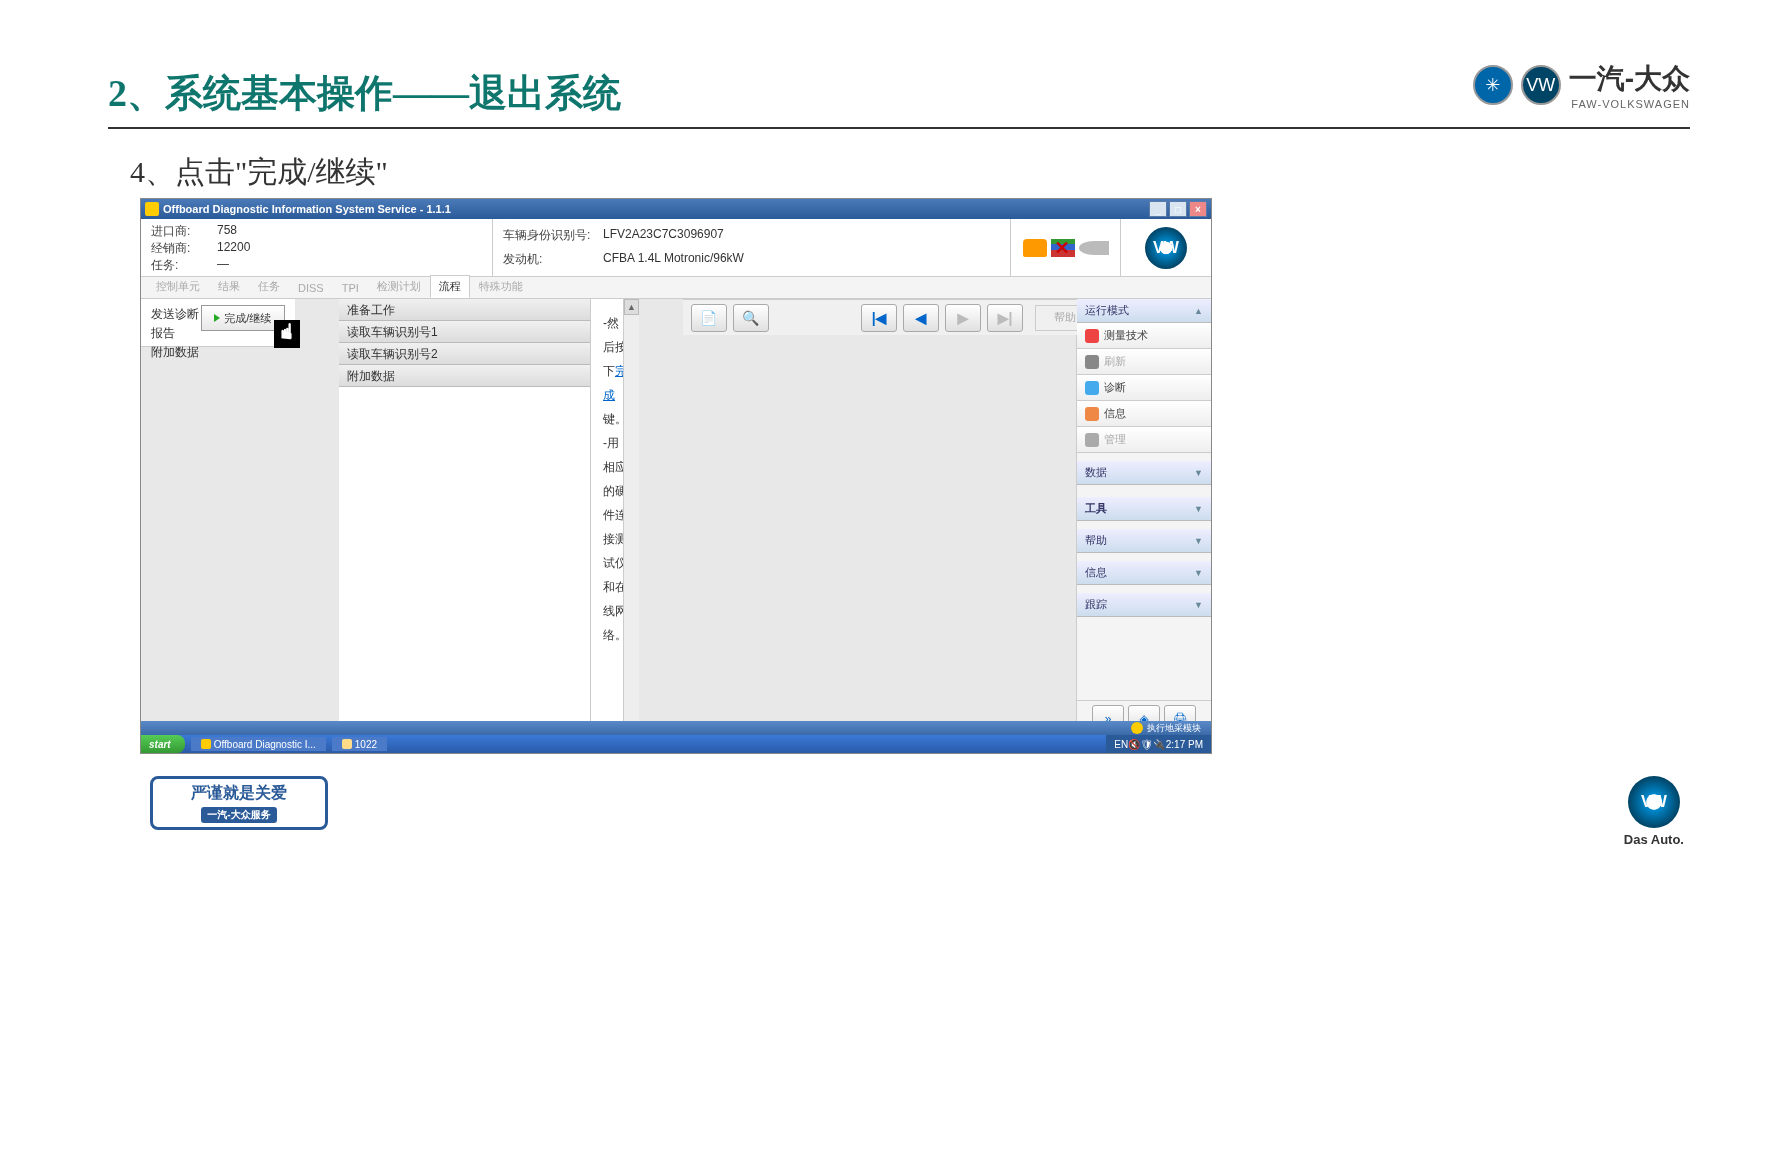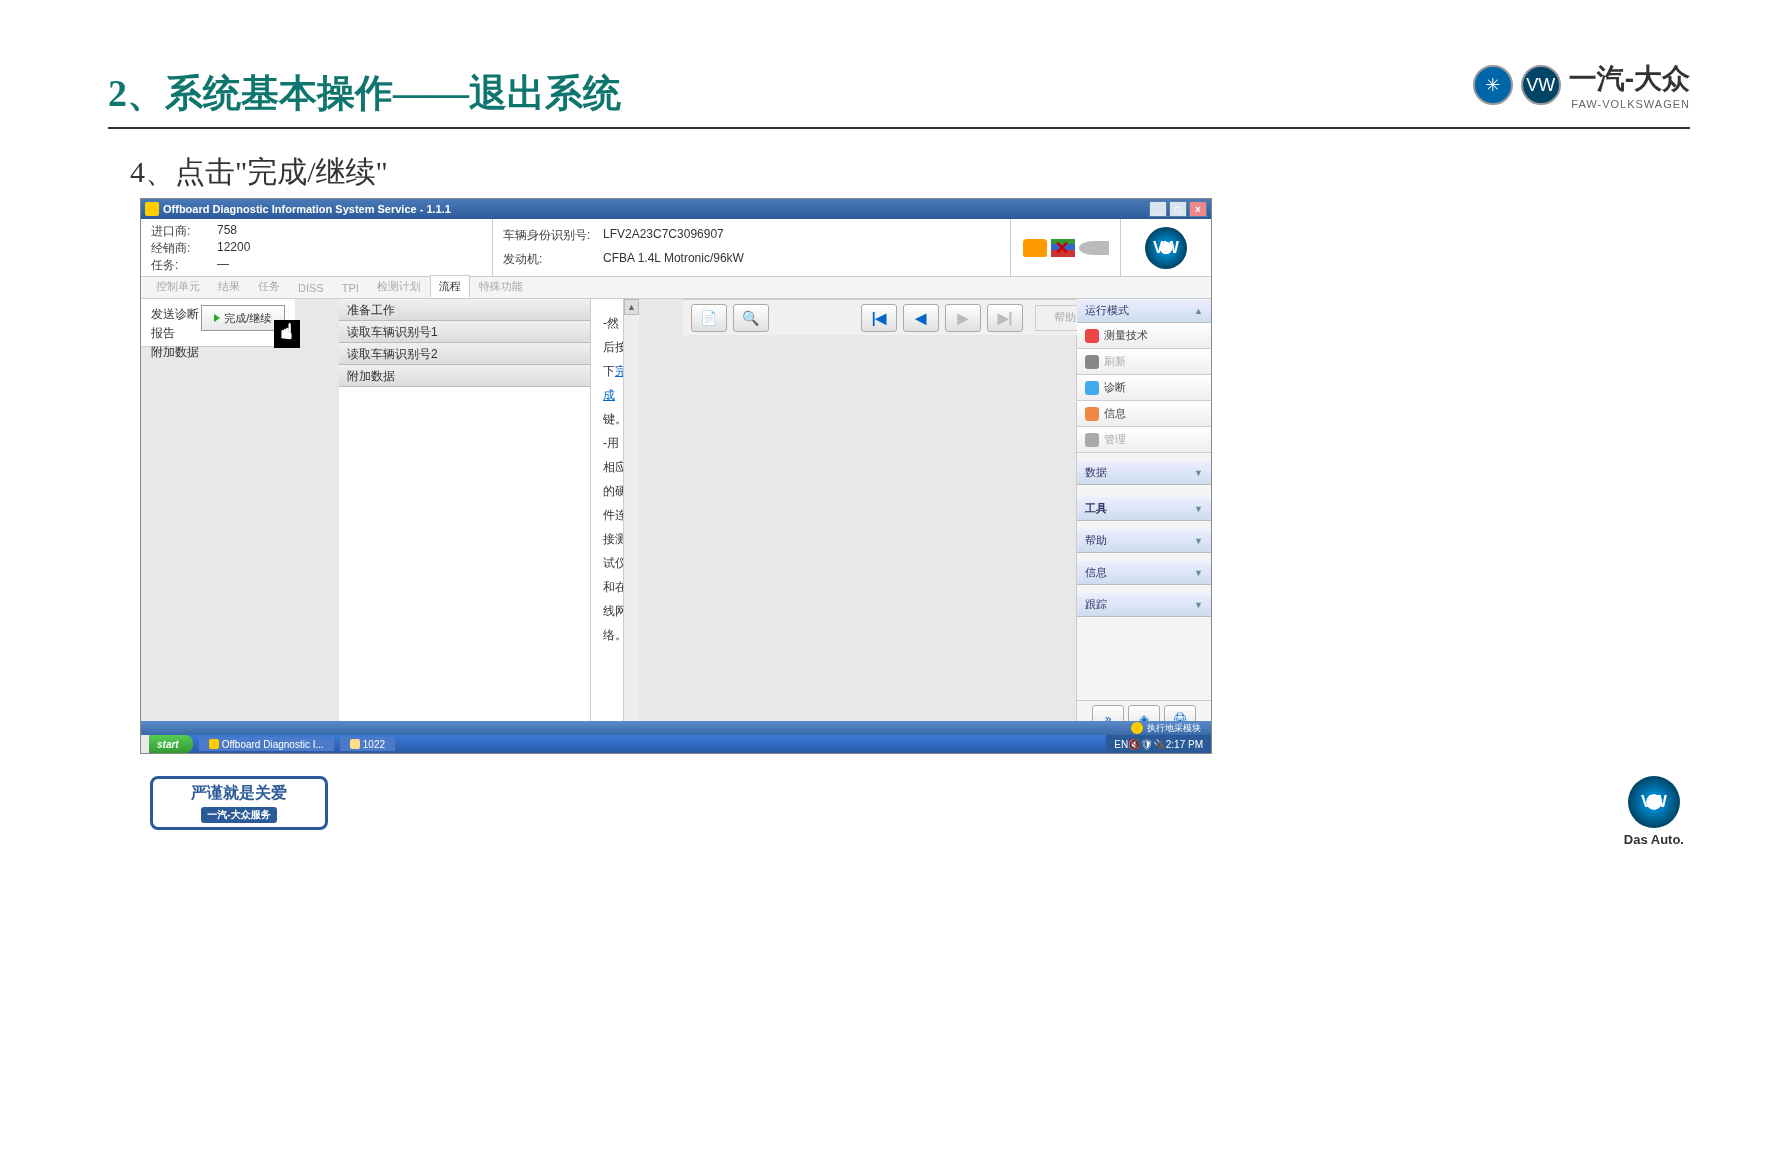--- a/index.html
+++ b/index.html
@@ -72,21 +72,21 @@
   .sp-chev { font-size: 9px; color: #689; }
   .sp-item { padding: 5px 8px; font-size: 11px; color: #444; background: linear-gradient(#fff,#eee); border-bottom: 1px solid #ccc; display: flex; align-items: center; gap: 5px; }
   .sp-item.disabled { color: #aaa; }
   .sp-ico { width: 14px; height: 14px; display: inline-block; }
   .sp-footer { margin-top: auto; padding: 4px; display: flex; gap: 4px; justify-content: center; border-top: 1px solid #ccc; }
   .sp-foot-btn { width: 32px; height: 28px; background: linear-gradient(#fff,#e0e0e0); border: 1px solid #aaa; border-radius: 3px; display: flex; align-items: center; justify-content: center; font-size: 12px; color: #06c; }
   
   .status-strip { position: absolute; bottom: 18px; left: 0; right: 0; height: 14px; background: linear-gradient(#5a8ac8,#3a6aa8); display: flex; align-items: center; justify-content: flex-end; padding: 0 10px; font-size: 9px; color: #fff; }
   .status-strip .status-ico { width: 12px; height: 12px; background: #fc0; border-radius: 50%; margin-right: 4px; }
   
-  .taskbar { position: absolute; bottom: 0; left: 8px; right: 0; height: 18px; background: linear-gradient(#3a7ad8,#2a5aa8); display: flex; align-items: center; font-size: 10px; color: #fff; }
+  .taskbar { position: absolute; bottom: 0; left: 0; right: 0; height: 18px; background: linear-gradient(#3a7ad8,#2a5aa8); display: flex; align-items: center; font-size: 10px; color: #fff; }
   .start-btn { background: linear-gradient(#5c5,#393); padding: 0 14px 0 8px; height: 100%; display: flex; align-items: center; font-style: italic; font-weight: bold; border-radius: 0 8px 8px 0; }
   .task-item { background: #4a7ac8; padding: 0 10px; height: 14px; margin-left: 6px; border-radius: 0; display: flex; align-items: center; gap: 3px; }
   .task-item-ico { width: 10px; height: 10px; background: #fc0; border-radius: 2px; }
   .task-item-ico.folder { background: #fd8; }
   .tray { margin-left: auto; background: #2a5a98; padding: 0 8px; height: 100%; display: flex; align-items: center; gap: 0; }
   
   .footer-badge { position: absolute; top: 776px; left: 150px; width: 178px; height: 48px; }
   .badge-shape { border: 3px solid #2a5a98; border-radius: 8px; padding: 4px 12px; color: #2a5a98; font-size: 16px; font-weight: bold; text-align: center; position: relative; }
   .badge-sub { font-size: 10px; background: #2a5a98; color: #fff; display: inline-block; padding: 1px 6px; border-radius: 3px; margin-top: 2px; }
   

